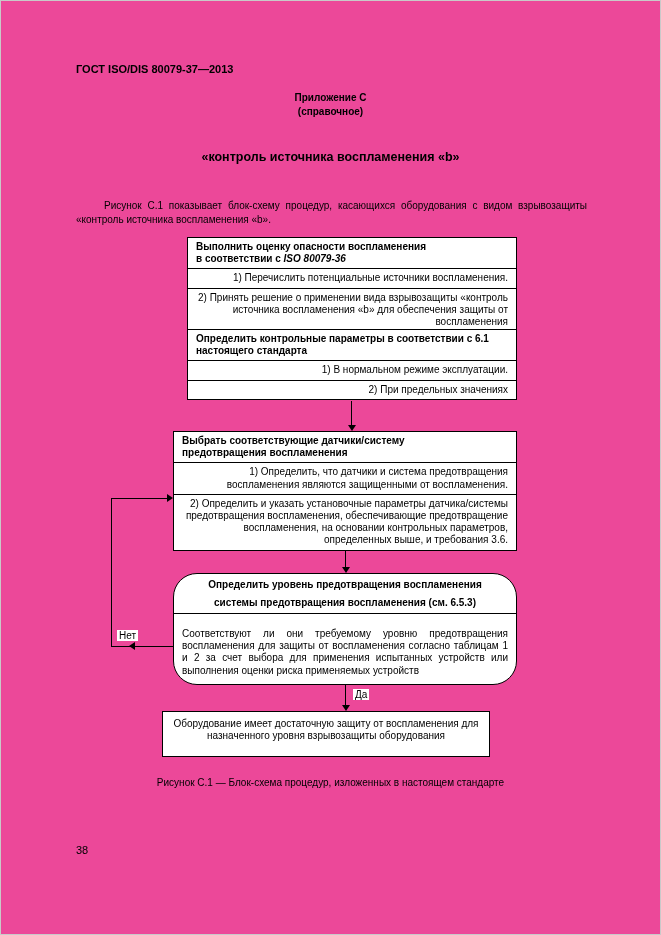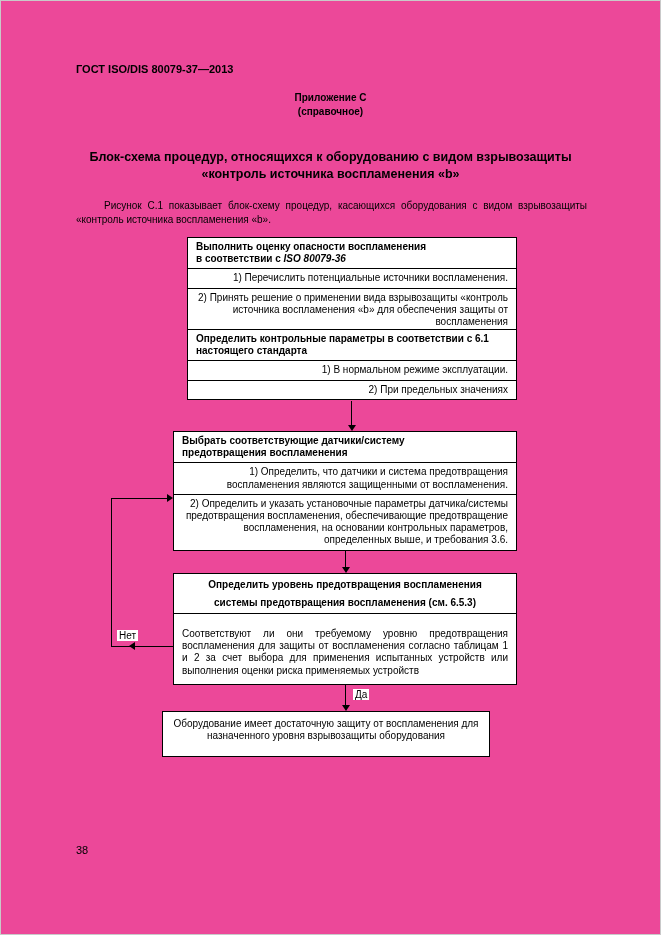--- a/index.html
+++ b/index.html
@@ -67,21 +67,20 @@
 <div class="page">
 
   <div class="abs doc-header">ГОСТ ISO/DIS 80079-37—2013</div>
 
   <div class="abs annex">
     <div>Приложение С</div>
     <div>(справочное)</div>
   </div>
 
   <div class="abs doc-title">
-    <div>Блок-схема процедур, относящихся к оборудованию с видом взрывозащиты</div>
     <div>«контроль источника воспламенения «b»</div>
   </div>
 
   <div class="abs intro">Рисунок С.1 показывает блок-схему процедур, касающихся оборудования с видом взрывозащиты «контроль источника воспламенения «b».</div>
 
   <div class="vline" style="left:350px; top:320px; height:14px;"></div>
   <div class="arrow-down" style="left:347px; top:334px;"></div>
 
   <div class="vline" style="left:350px; top:400px; height:24px;"></div>
   <div class="arrow-down" style="left:347px; top:424px;"></div>
@@ -120,28 +119,29 @@
 
   <div class="fc-box" style="left:172px; top:430px; width:344px; min-height:120px;">
     <div class="fc-row fc-title">
       <div>Выбрать соответствующие датчики/систему</div>
       <div>предотвращения воспламенения</div>
     </div>
     <div class="fc-row fc-item">1) Определить, что датчики и система предотвращения воспламенения являются защищенными от воспламенения.</div>
     <div class="fc-row fc-item">2) Определить и указать установочные параметры датчика/системы предотвращения воспламенения, обеспечивающие предотвращение воспламенения, на основании контрольных параметров, определенных выше, и требования 3.6.</div>
   </div>
 
-  <div class="fc-box" style="left:172px; top:572px; width:344px; min-height:112px;">
+  <div class="fc-box" style="left:172px; top:572px; width:344px; min-height:112px;border-radius:24px;">
     <div class="fc-row fc-title-spaced">
       <div>Определить уровень предотвращения воспламенения</div>
       <div>системы предотвращения воспламенения (см. 6.5.3)</div>
     </div>
     <div class="fc-row fc-item fc-body">Соответствуют ли они требуемому уровню предотвращения воспламенения для защиты от воспламенения согласно таблицам 1 и 2 за счет выбора для применения испытанных устройств или выполнения оценки риска применяемых устройств</div>
   </div>
 
   <div class="fc-box" style="left:161px; top:710px; width:328px; min-height:46px;">
     <div class="fc-row fc-center">Оборудование имеет достаточную защиту от воспламенения для назначенного уровня взрывозащиты оборудования</div>
   </div>
 
+  <div class="abs caption">Рисунок С.1 — Блок-схема процедур, изложенных в настоящем стандарте</div>
 
   <div class="abs page-number">38</div>
 
 </div>
 
 </body></html>

